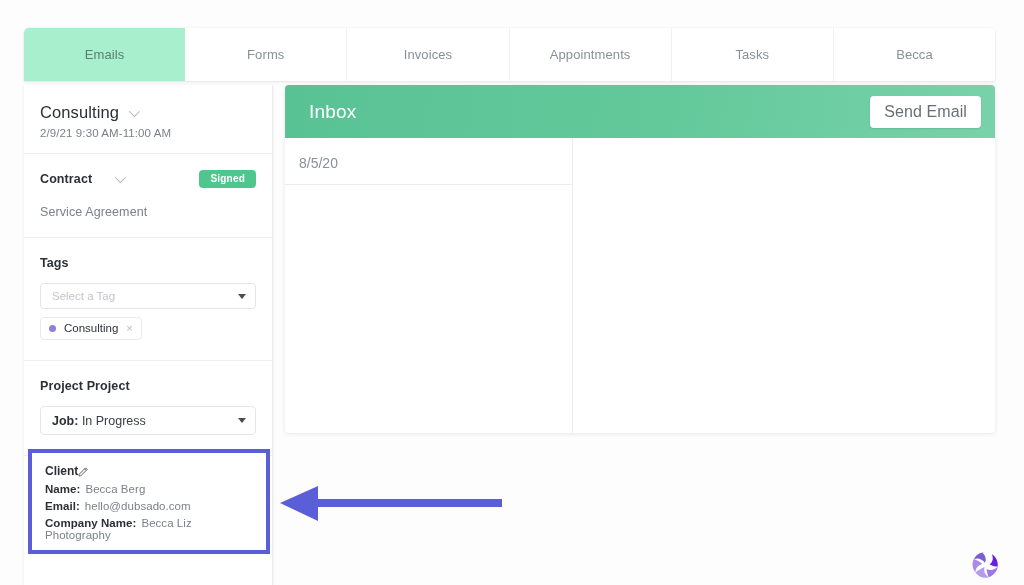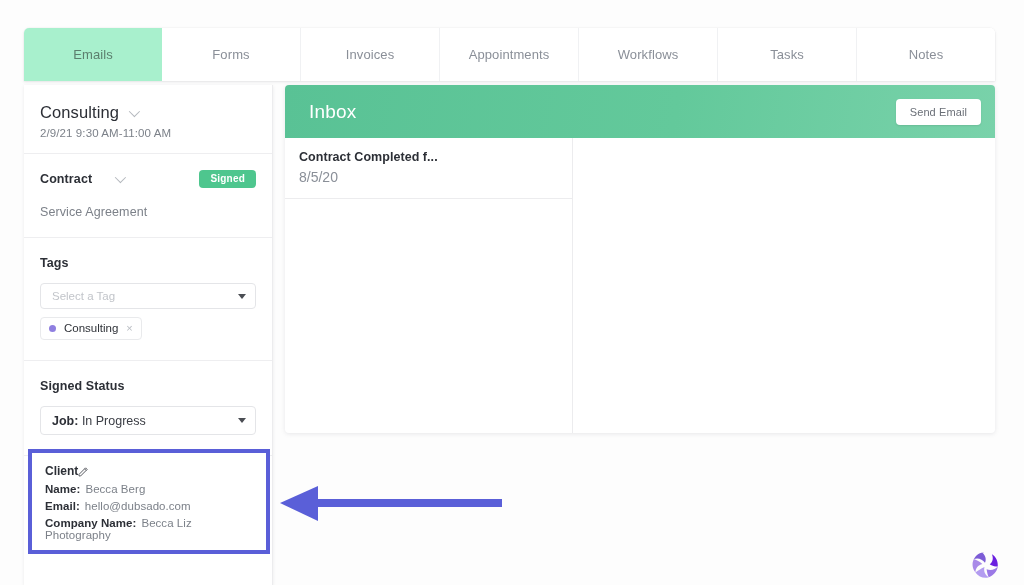--- a/index.html
+++ b/index.html
@@ -125,21 +125,21 @@
   }
   .main-head {
     height: 53px;
     background: linear-gradient(100deg, #59c295 0%, #63c99b 55%, #79d2aa 100%);
     display: flex; align-items: center; justify-content: space-between;
     padding: 0 14px 0 24px;
   }
   .main-title { font-size: 19px; color: #ffffff; font-weight: 400; letter-spacing: 0.2px; }
   .send-btn {
     background: #ffffff; color: #6a6f77;
-    font-size: 11px; letter-spacing: 0.1px;
+    font-size: 16px; letter-spacing: 0.1px;
     padding: 7px 14px; border-radius: 4px; border: none;
     box-shadow: 0 1px 2px rgba(0,0,0,0.10);
     cursor: pointer;
     font-family: "Liberation Sans", sans-serif;
   }
   .main-body { display: flex; height: 295px; }
   .mail-list { width: 288px; border-right: 1px solid #ececee; }
   .mail-item {
     padding: 12px 14px 13px 14px;
     border-bottom: 1px solid #ececee;
@@ -167,27 +167,24 @@
     <div class="tab">
       <span>Forms</span>
     </div>
     <div class="tab">
       <span>Invoices</span>
     </div>
     <div class="tab">
       <span>Appointments</span>
     </div>
     <div class="tab">
-      <span>Workflows</span>
-    </div>
-    <div class="tab">
       <span>Tasks</span>
     </div>
     <div class="tab">
-      <span>Notes</span>
+      <span>Becca</span>
     </div>
   </div>
 
   <div class="sidebar">
 
     <div class="sb-section" style="padding-bottom:14px;">
       <div class="proj-title-row">
         <span class="proj-title">Consulting</span>
         <span class="chev"></span>
       </div>
@@ -218,21 +215,21 @@
       <div class="chip">
         <span class="chip-dot"></span>
         <span>Consulting</span>
         <span class="chip-x">×</span>
       </div>
     </div>
 
     <div class="sb-divider"></div>
 
     <div class="sb-section" style="padding-top:18px;padding-bottom:20px;">
-      <div class="sb-label">Signed Status</div>
+      <div class="sb-label">Project Project</div>
       <div class="select filled">
         <span>
           <b>Job:</b>
           <span>In Progress</span>
         </span>
         <span class="caret"></span>
       </div>
     </div>
 
     <div class="sb-divider"></div>
@@ -260,21 +257,20 @@
   </div>
 
   <div class="main">
     <div class="main-head">
       <span class="main-title">Inbox</span>
       <button class="send-btn">Send Email</button>
     </div>
     <div class="main-body">
       <div class="mail-list">
         <div class="mail-item">
-          <div class="mail-subject">Contract Completed f...</div>
           <div class="mail-date">8/5/20</div>
         </div>
       </div>
       <div class="mail-pane"></div>
     </div>
   </div>
 
   <svg class="arrow" width="228" height="36" viewBox="0 0 228 36">
     <rect x="36" y="13" width="188" height="8" fill="#5a5fd8"></rect>
     <polygon points="2,17 40,0 40,35" fill="#5a5fd8"></polygon>

